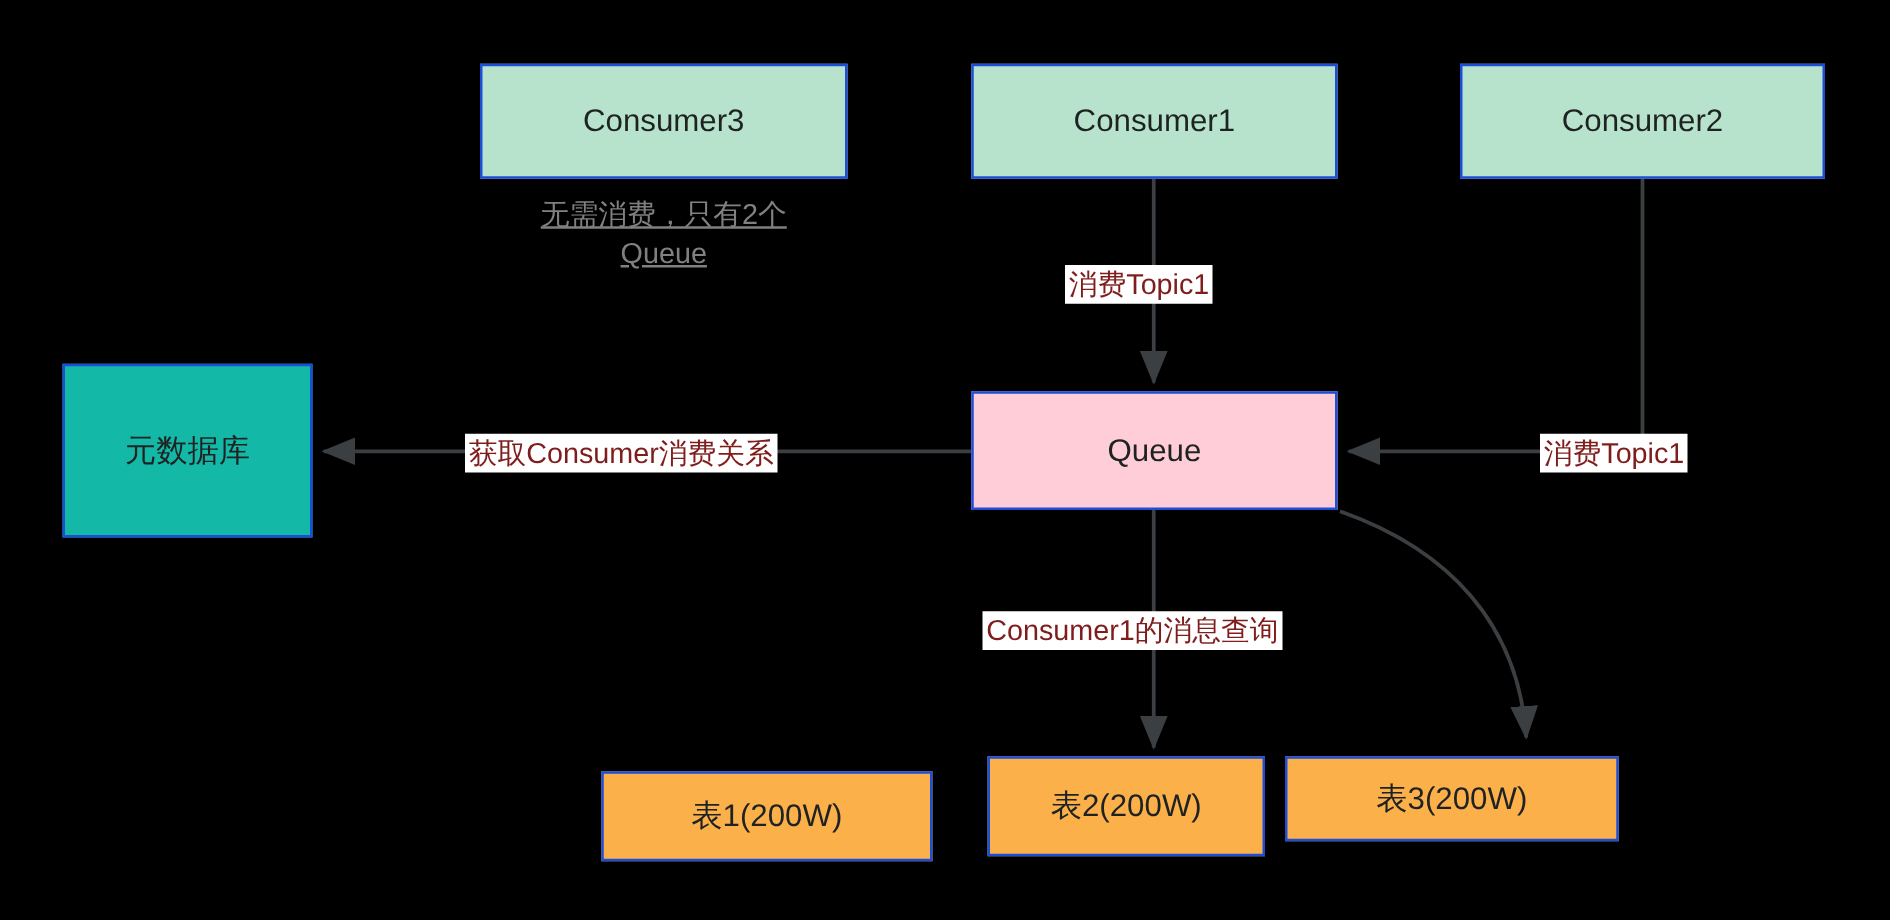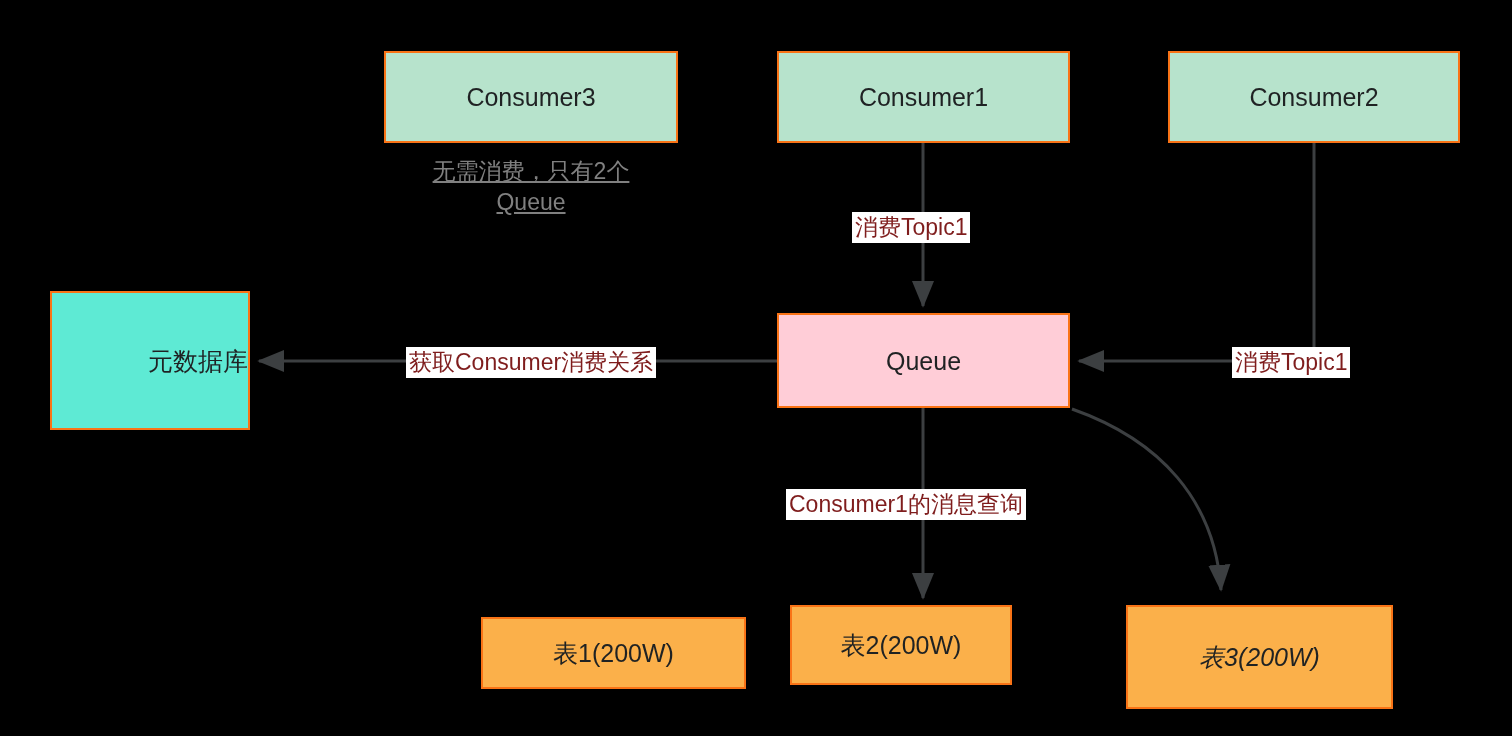--- a/index.html
+++ b/index.html
@@ -5,26 +5,26 @@
   html,body{margin:0;padding:0;background:#000;}
   body{
     width:1512px;height:736px;position:relative;overflow:hidden;
     font-family:"Liberation Sans","DejaVu Sans",sans-serif;
   }
   #canvas{position:absolute;left:0;top:0;width:1512px;height:736px;}
   svg.edges{position:absolute;left:0;top:0;width:1512px;height:736px;}
 
   .node{
     position:absolute;box-sizing:border-box;
-    border:2px solid #f97316;
+    border:2px solid #1d4ed8;
     display:flex;align-items:center;justify-content:center;
     color:#1f2223;font-size:25px;line-height:1.2;text-align:center;
   }
   .node.green{background:#b7e3cc;}
-  .node.peach{background:#5eead4;justify-content:flex-end;}
+  .node.peach{background:#14b8a6;}
   .node.pink{background:#ffcdd7;}
   .node.orange{background:#fbb04a;}
 
   .edge-label{
     position:absolute;background:#ffffff;color:#7f1d1d;
     font-size:23px;line-height:1.25;white-space:nowrap;
     padding:1px 3px;box-sizing:border-box;
   }
   .note{
     position:absolute;color:#808080;font-size:23px;line-height:1.35;
@@ -75,29 +75,29 @@
   </div>
 
   <div class="node orange" style="left:481px;top:605px;width:265px;height:72px;margin-top:12px;">
     <span>表1(200W)</span>
   </div>
 
   <div class="node orange" style="left:790px;top:605px;width:222px;height:80px;">
     <span>表2(200W)</span>
   </div>
 
-  <div class="node orange" style="left:1126px;top:605px;width:267px;height:104px;font-style:italic;">
+  <div class="node orange" style="left:1028px;top:605px;width:267px;height:68px;">
     <span>表3(200W)</span>
   </div>
 
   <div class="note" style="left:384px;top:156px;width:294px;">无需消费，只有2个
 Queue</div>
 
   <div class="edge-label" style="left:852px;top:212px;">消费Topic1</div>
 
   <div class="edge-label" style="left:1232px;top:347px;">消费Topic1</div>
 
-  <div class="edge-label" style="left:372px;top:347px;margin-left:34px;">获取Consumer消费关系</div>
+  <div class="edge-label" style="left:372px;top:347px;">获取Consumer消费关系</div>
 
   <div class="edge-label" style="left:786px;top:489px;">Consumer1的消息查询</div>
 
 
 </div>
 
 </body></html>

